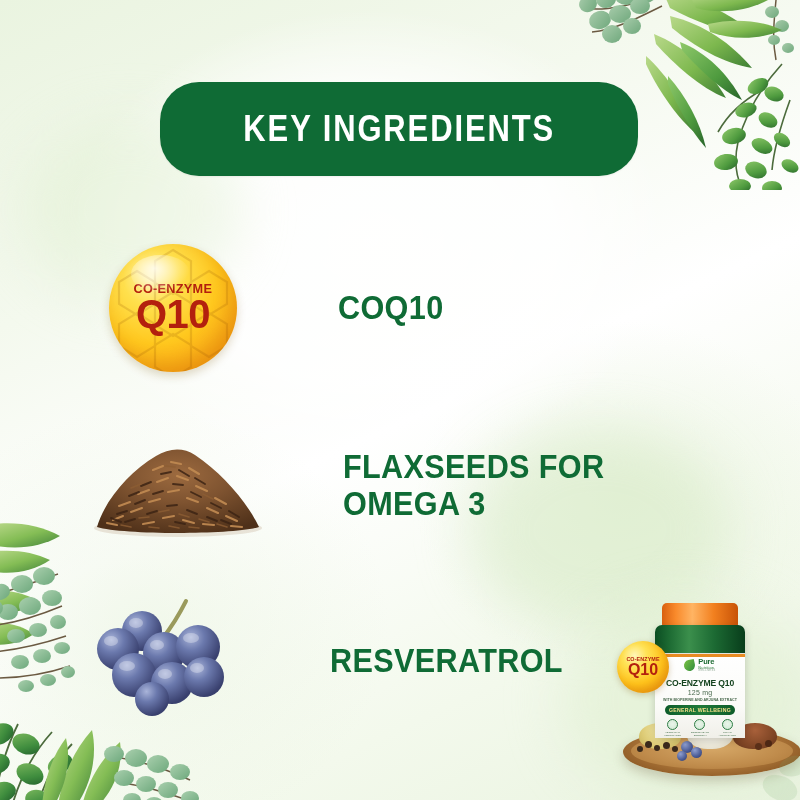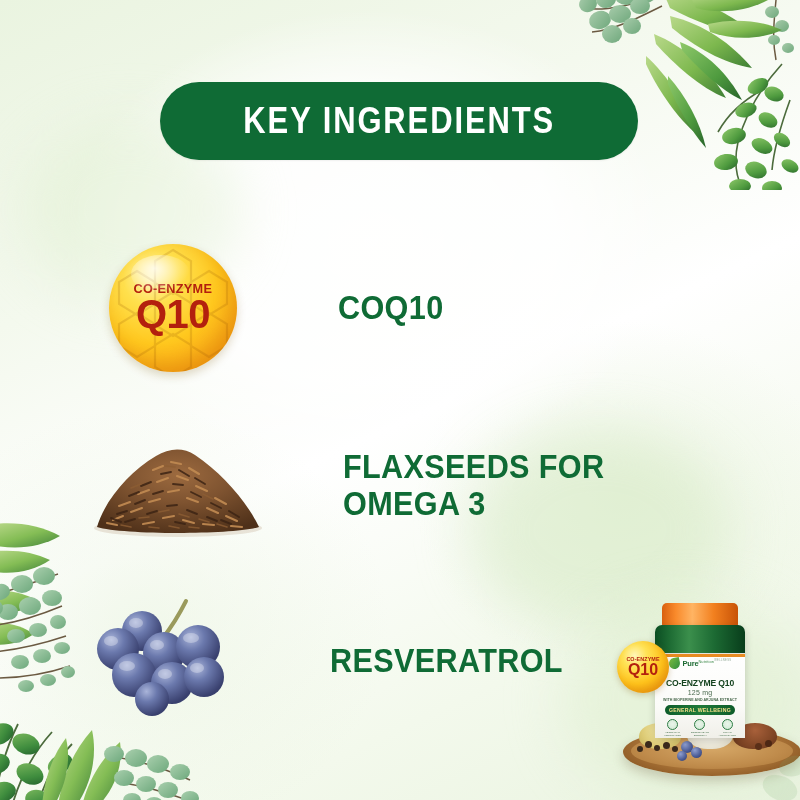--- a/index.html
+++ b/index.html
@@ -15,21 +15,21 @@
       radial-gradient(ellipse 300px 250px at 78% 62%, rgba(226,240,212,0.55) 0%, rgba(255,255,255,0) 70%),
       radial-gradient(ellipse 340px 300px at 18% 78%, rgba(228,241,216,0.45) 0%, rgba(255,255,255,0) 72%),
       linear-gradient(155deg, #eaf4e0 0%, #f4f9ee 28%, #ffffff 52%, #f3f9ec 78%, #e9f3df 100%);
   }
 
   
   .blotch{position:absolute;border-radius:50%;filter:blur(26px);pointer-events:none;}
 
   
   .banner{
-    position:absolute;left:160px;top:82px;width:478px;height:78px;
+    position:absolute;left:160px;top:82px;width:478px;height:94px;
     background:#0f6b35;border-radius:39px;
     display:flex;align-items:center;justify-content:center;
     box-shadow:0 1px 2px rgba(0,0,0,.06);
   }
   .banner-text{
     color:#ffffff;font-weight:bold;font-size:36px;letter-spacing:2.2px;
     font-family:"Liberation Sans", sans-serif;
     transform:scaleX(.86);transform-origin:center;white-space:nowrap;
   }
 
@@ -70,21 +70,21 @@
     background:linear-gradient(90deg,#0b4d22 0%,#1d6b33 16%,#3b8f4c 38%,#1c6a33 66%,#083d1b 100%);
     box-shadow:0 3px 8px rgba(0,0,0,.18);}
   .jar-label{position:absolute;left:40px;top:58px;width:90px;height:84px;
     background:linear-gradient(180deg,#ffffff 0%,#fbfbf8 62%,#f0efe9 100%);
     border-top:1px solid #e3e3dc;}
   .jar-band{position:absolute;left:40px;top:58px;width:90px;height:3px;background:#e88b22;}
   .brand{position:absolute;left:0;top:4px;width:90px;display:flex;align-items:center;
     justify-content:center;gap:3px;}
   .brand-leaf{width:11px;height:11px;border-radius:50% 0 50% 50%;
     background:linear-gradient(135deg,#7cc243,#2e8b3d);transform:rotate(-12deg);}
-  .brand-txt{display:flex;flex-direction:row;line-height:1;}
+  .brand-txt{display:flex;flex-direction:column;line-height:1;}
   .brand-name{font-size:7.5px;font-weight:bold;color:#1d6b33;letter-spacing:-.2px;}
   .brand-sub{font-size:4px;color:#3d8a4a;letter-spacing:.1px;}
   .brand-sub2{font-size:2.6px;color:#8aa38f;letter-spacing:.4px;}
   .lbl-title{position:absolute;left:0;top:24px;width:90px;text-align:center;
     font-size:8.6px;font-weight:bold;color:#15431f;letter-spacing:-.15px;}
   .lbl-dose{position:absolute;left:0;top:35px;width:90px;text-align:center;
     font-size:7px;color:#4c6b50;letter-spacing:.2px;}
   .lbl-extra{position:absolute;left:0;top:44px;width:90px;text-align:center;
     font-size:3.6px;color:#4c6b50;font-weight:bold;letter-spacing:.05px;}
   .lbl-badge{position:absolute;left:10px;top:51px;width:70px;height:10px;border-radius:5px;

